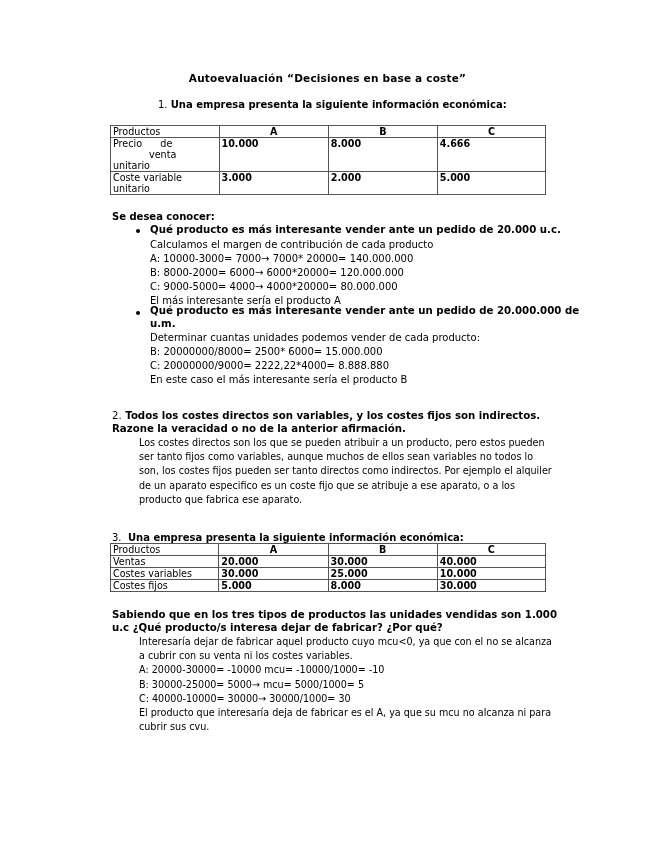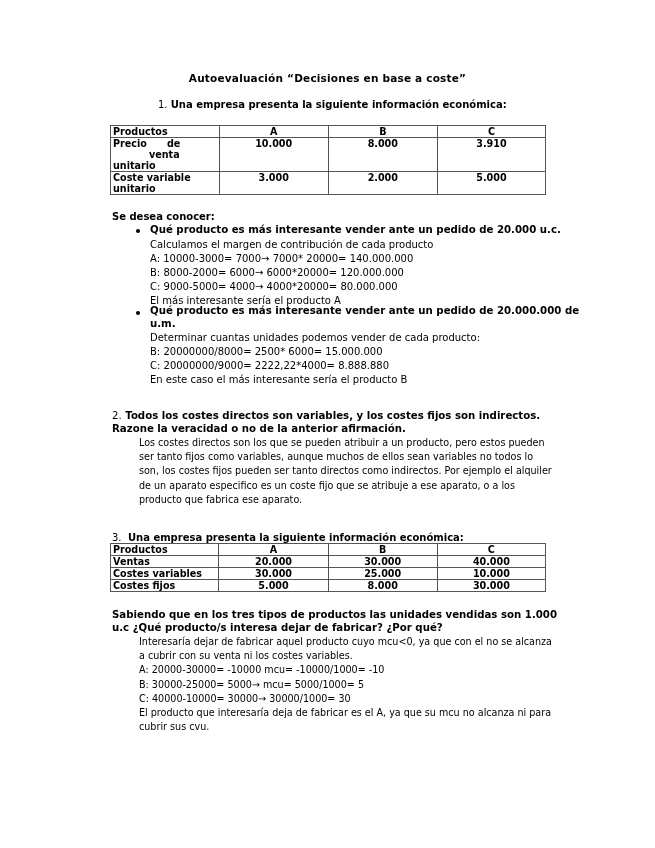--- a/index.html
+++ b/index.html
@@ -6,23 +6,23 @@
   body { width:655px; height:848px; position:relative; font-family:"DejaVu Sans", sans-serif; color:#000; overflow:hidden; }
   .page { position:absolute; left:0; top:0; width:655px; height:848px; }
   .abs { position:absolute; white-space:nowrap; }
   .title { font-size:10.5px; font-weight:bold; letter-spacing:0.2px; left:0; width:655px; text-align:center; top:72px; }
   .b { font-weight:bold; }
   .q { font-size:10px; }
   .t { font-size:10px; line-height:14px; }
   .bl { font-size:10.2px; font-weight:bold; }
   table.grid { position:absolute; border-collapse:collapse; font-size:9.6px; }
   table.grid td { border:1px solid #555; padding:0 2px; vertical-align:top; line-height:11px; }
-  table.grid td.num { text-align:center; font-weight:bold; }
+  table.grid td.num { text-align:left; font-weight:bold; }
   table.grid td.hdr { text-align:center; font-weight:bold; }
-  table.grid td.lbl { font-weight:bold; }
+  table.grid td.lbl { font-weight:normal; }
   .bullet { position:absolute; width:4px; height:4px; background:#000; border-radius:50%; }
   .para { position:absolute; font-size:9.6px; line-height:14.2px; left:112px; width:440px;margin-left:27px; }
 </style>
 </head>
 <body>
 
 <div class="page">
 
   <div class="abs title">Autoevaluación “Decisiones en base a coste”</div>
 
@@ -40,21 +40,21 @@
       <td class="hdr" style="width:104px;">C</td>
     </tr>
     <tr style="height:34px;">
       <td class="lbl">
         <div style="white-space:pre;">Precio      de</div>
         <div style="padding-left:36px;">venta</div>
         <div>unitario</div>
       </td>
       <td class="num">10.000</td>
       <td class="num">8.000</td>
-      <td class="num">3.910</td>
+      <td class="num">4.666</td>
     </tr>
     <tr style="height:23px;">
       <td class="lbl">
         <div>Coste variable</div>
         <div>unitario</div>
       </td>
       <td class="num">3.000</td>
       <td class="num">2.000</td>
       <td class="num">5.000</td>
     </tr>

